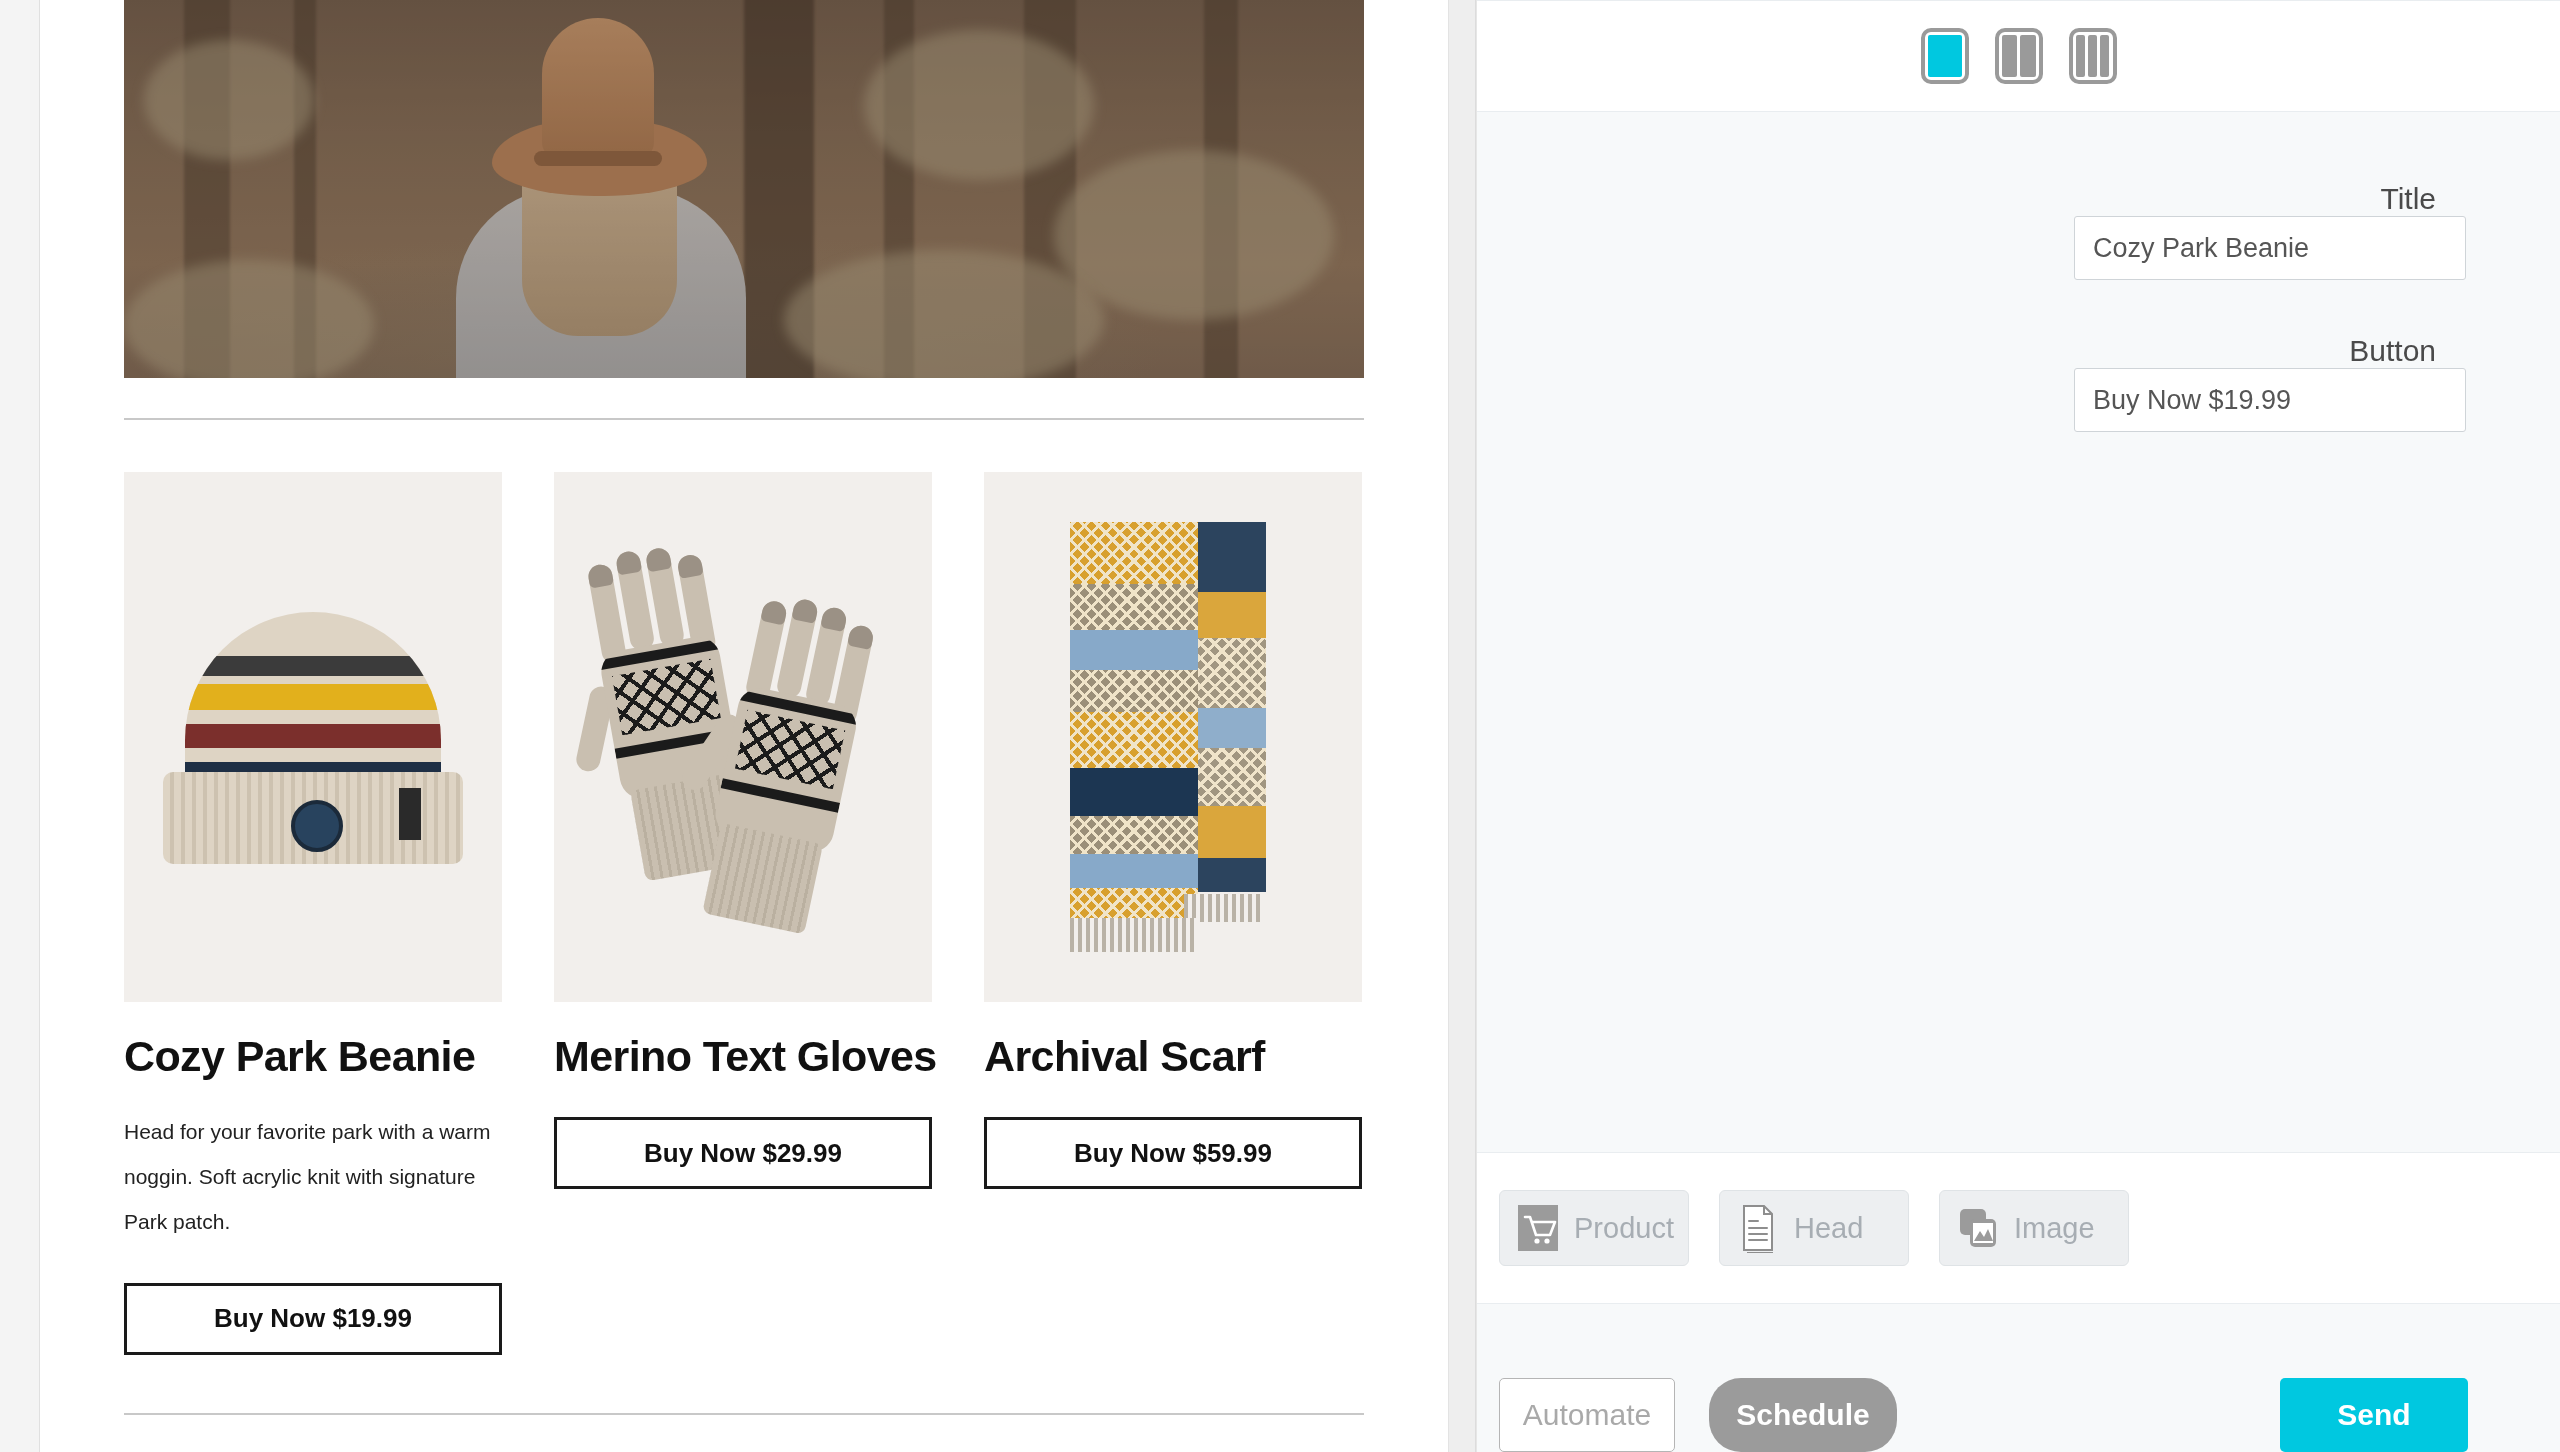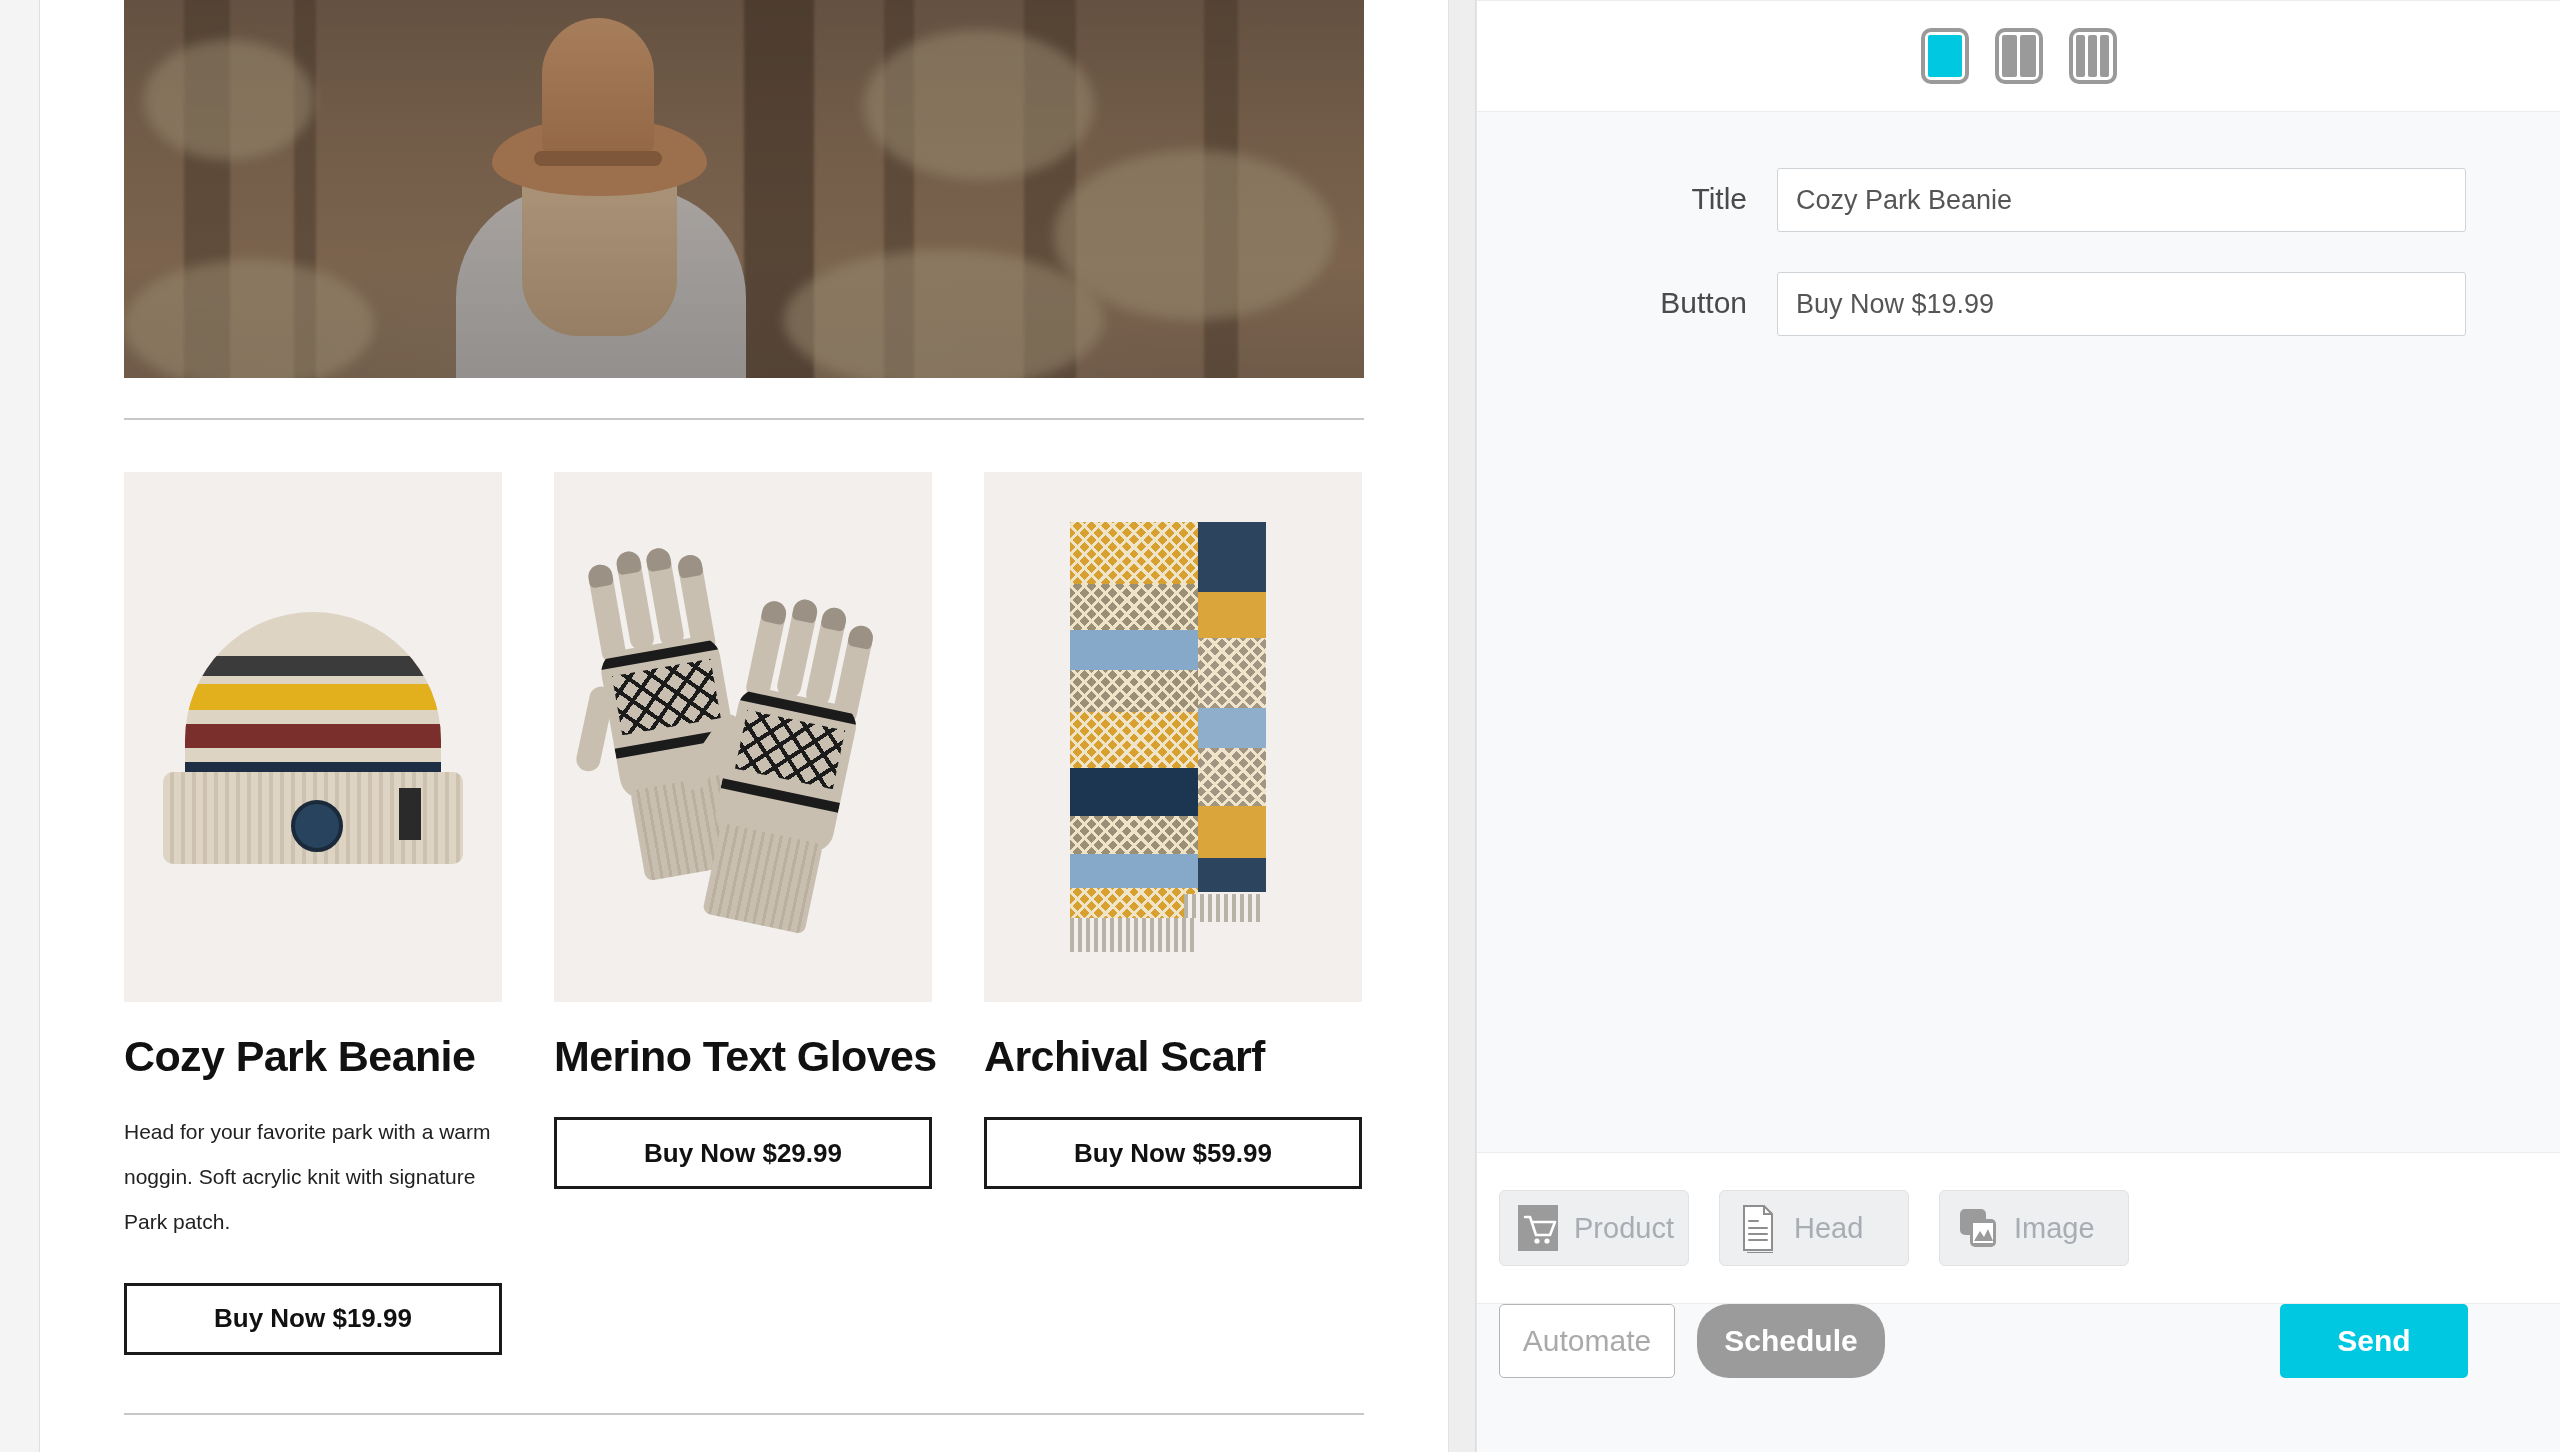--- a/index.html
+++ b/index.html
@@ -120,21 +120,21 @@
             border-left: 1px solid #e6e6e6; }
   .layout-bar { height: 112px; background: #ffffff; display: flex; align-items: center;
                 justify-content: center; gap: 26px;
                 border-top: 1px solid #e9edf0; border-bottom: 1px solid #e9edf0; }
   .layout-btn { width: 48px; height: 56px; border: 4px solid #9a9a9a; border-radius: 10px;
                 background: #fff; display: flex; padding: 3px; gap: 3px; cursor: pointer; }
   .layout-btn .seg { flex: 1; background: #9a9a9a; border-radius: 2px; }
   .layout-btn.active .seg { background: #00c8e0; }
 
   .form { padding: 56px 94px 0 0; flex: 0 0 auto; }
-  .row { display: flex; align-items: flex-start; margin-bottom: 40px; }
+  .row { display: flex; align-items: flex-end; margin-bottom: 40px; flex-direction: column; }
   .lbl { width: 300px; text-align: right; padding-right: 30px; padding-top: 14px;
          font-size: 30px; color: #4a4a4a; }
   .fld { flex: 1; }
   .inp { width: 100%; height: 64px; border: 1px solid #cfd4d8; background: #fff;
          border-radius: 3px; padding: 0 18px; font-size: 27px; color: #555;
          font-family: "Liberation Sans", sans-serif; }
   .ta { width: 100%; height: 280px; border: 1px solid #cfd4d8; background: #fff;
         border-radius: 3px; padding: 16px 18px; font-size: 27px; color: #555;
         line-height: 1.42; resize: none;
         font-family: "Liberation Sans", sans-serif; }
@@ -148,22 +148,22 @@
 
   .block-bar { height: 152px; background: #ffffff; border-top: 1px solid #e9edf0;
                border-bottom: 1px solid #e9edf0;
                display: flex; align-items: center; gap: 30px; padding-left: 22px; }
   .block-btn { width: 190px; height: 76px; background: #edeff1; border: 1px solid #dfe3e6;
                border-radius: 6px; display: flex; align-items: center; gap: 14px;
                padding-left: 16px; cursor: pointer; }
   .block-btn .lab { font-size: 29px; color: #a7adb3; }
   .bi { width: 44px; height: 50px; flex: 0 0 44px; position: relative; }
 
-  .action-bar { height: 148px; background: #f7f9fa; display: flex; align-items: flex-start;
-                padding: 0 22px; gap: 22px; }
+  .action-bar { height: 148px; background: #f7f9fa; display: flex; align-items: flex-end;
+                padding: 0 22px; gap: 34px; }
   .btn { height: 74px; border-radius: 5px; display: flex; align-items: center;
          justify-content: center; font-size: 30px; cursor: pointer; }
   .btn-automate { width: 176px; background: #fff; border: 1px solid #b5b5b5; color: #a9a9a9; }
   .btn-schedule { width: 188px; background: #9b9b9b; color: #fff; font-weight: 700; border-radius: 32px; }
   .btn-send { width: 188px; background: #00c8e0; color: #fff; font-weight: 700;
               margin-left: auto; margin-right: 70px; }
 </style>
 </head>
 <body>
 

